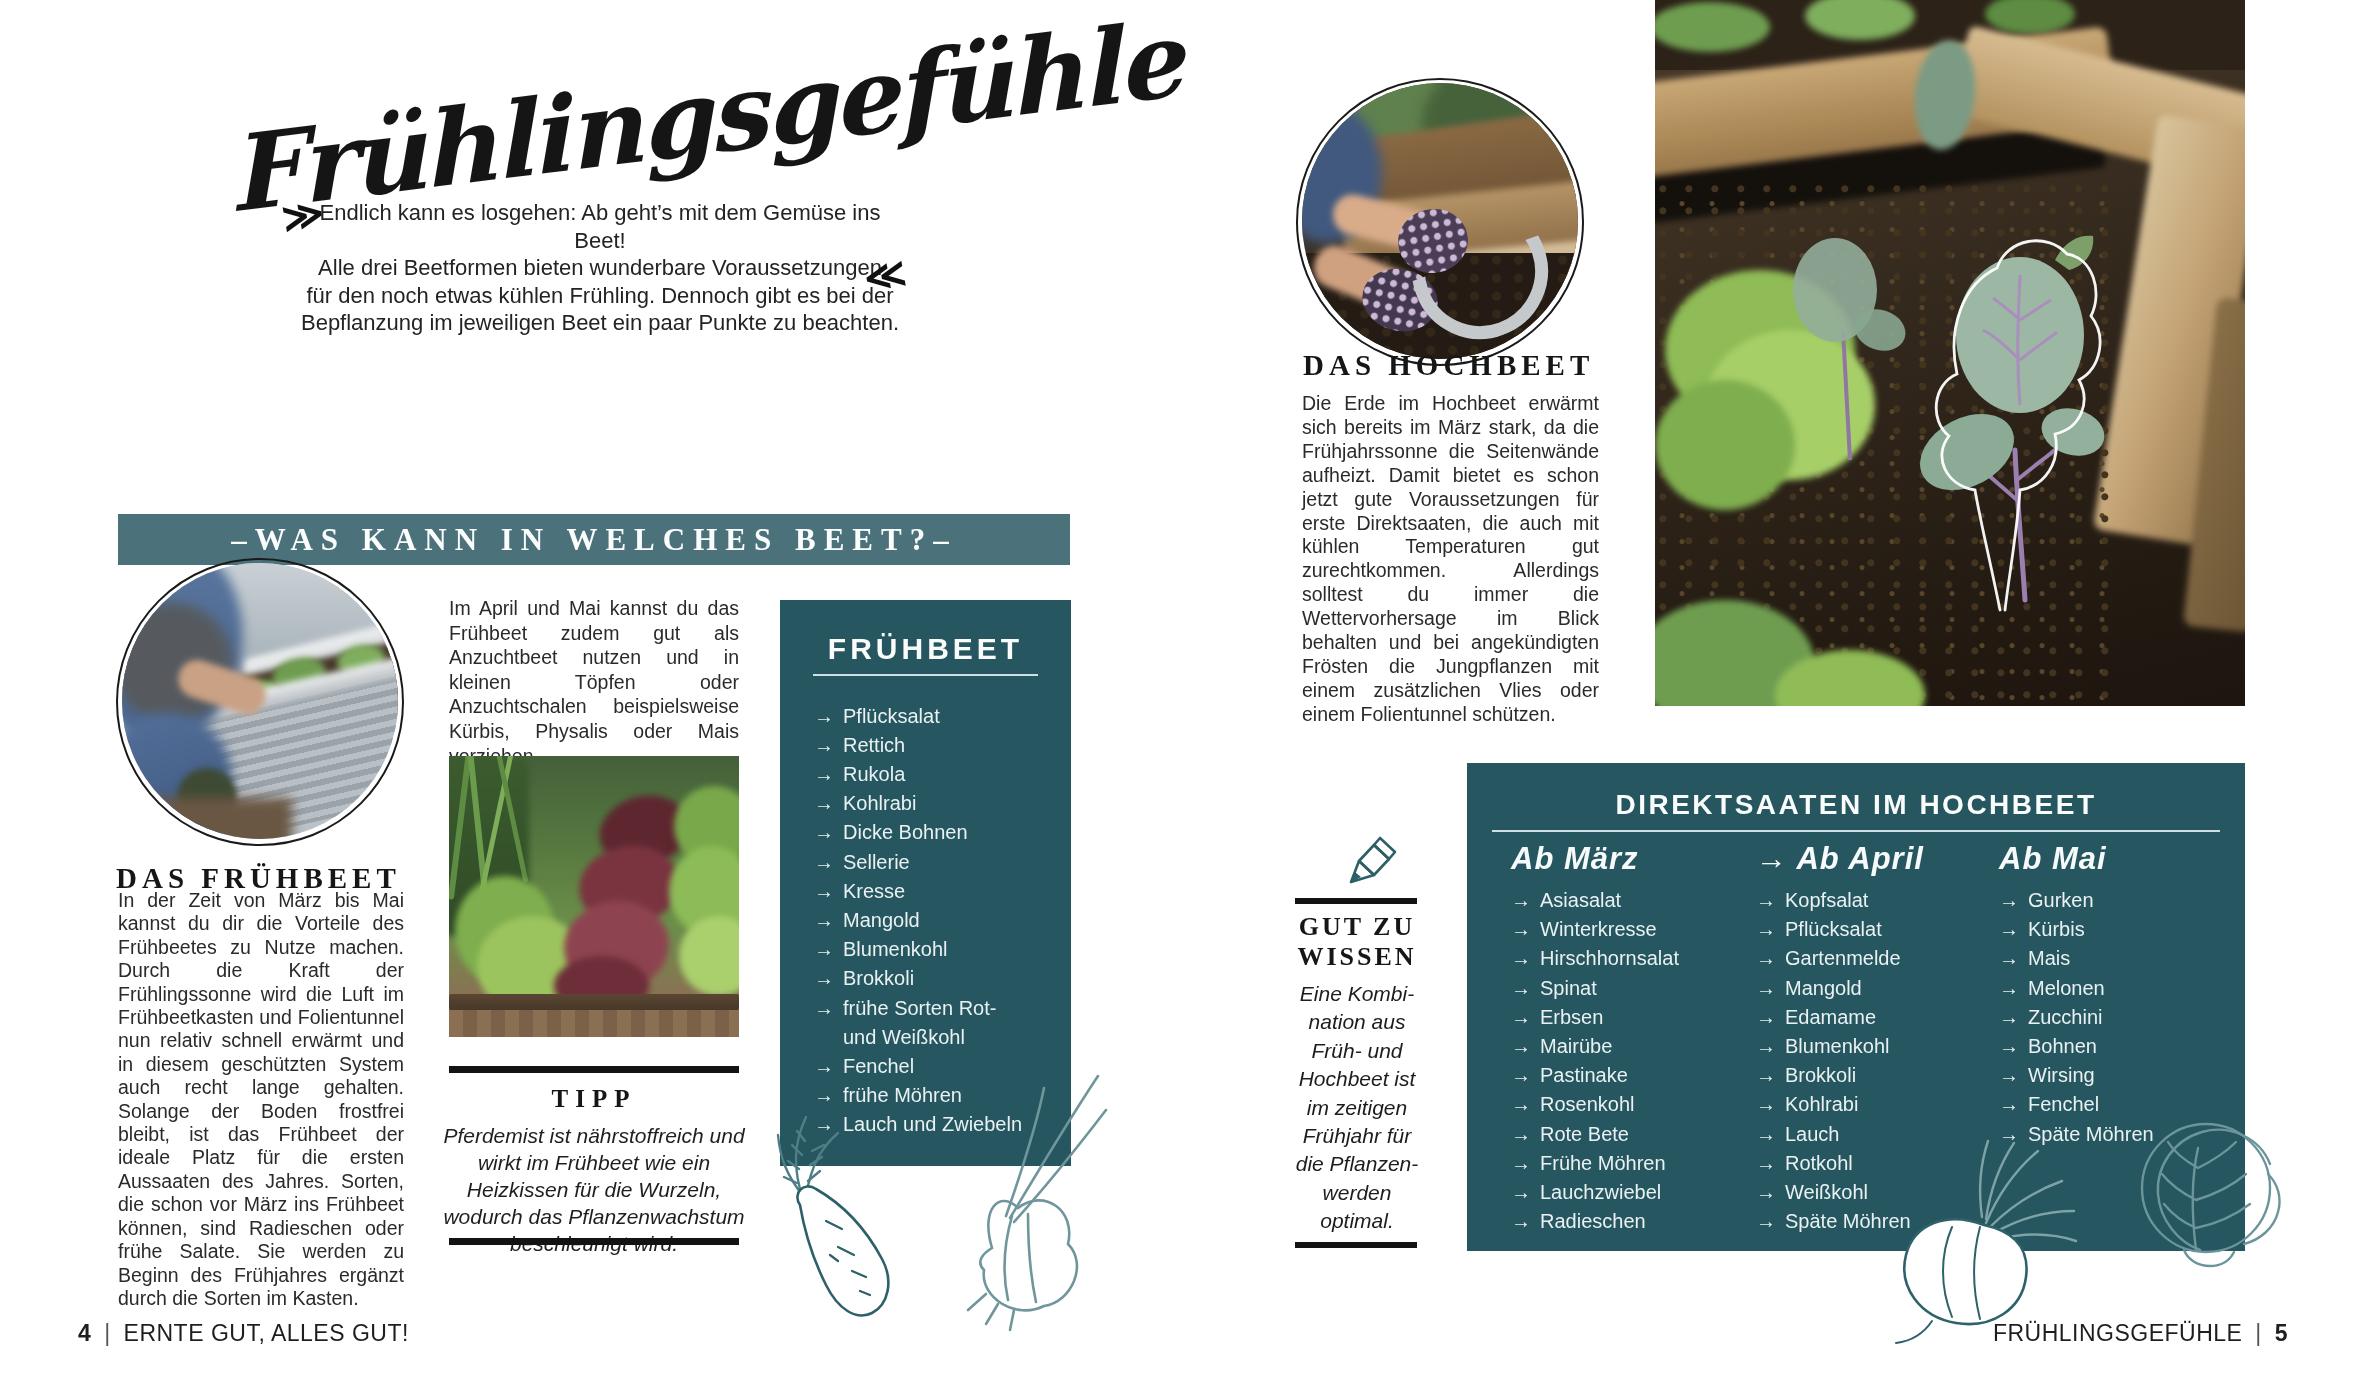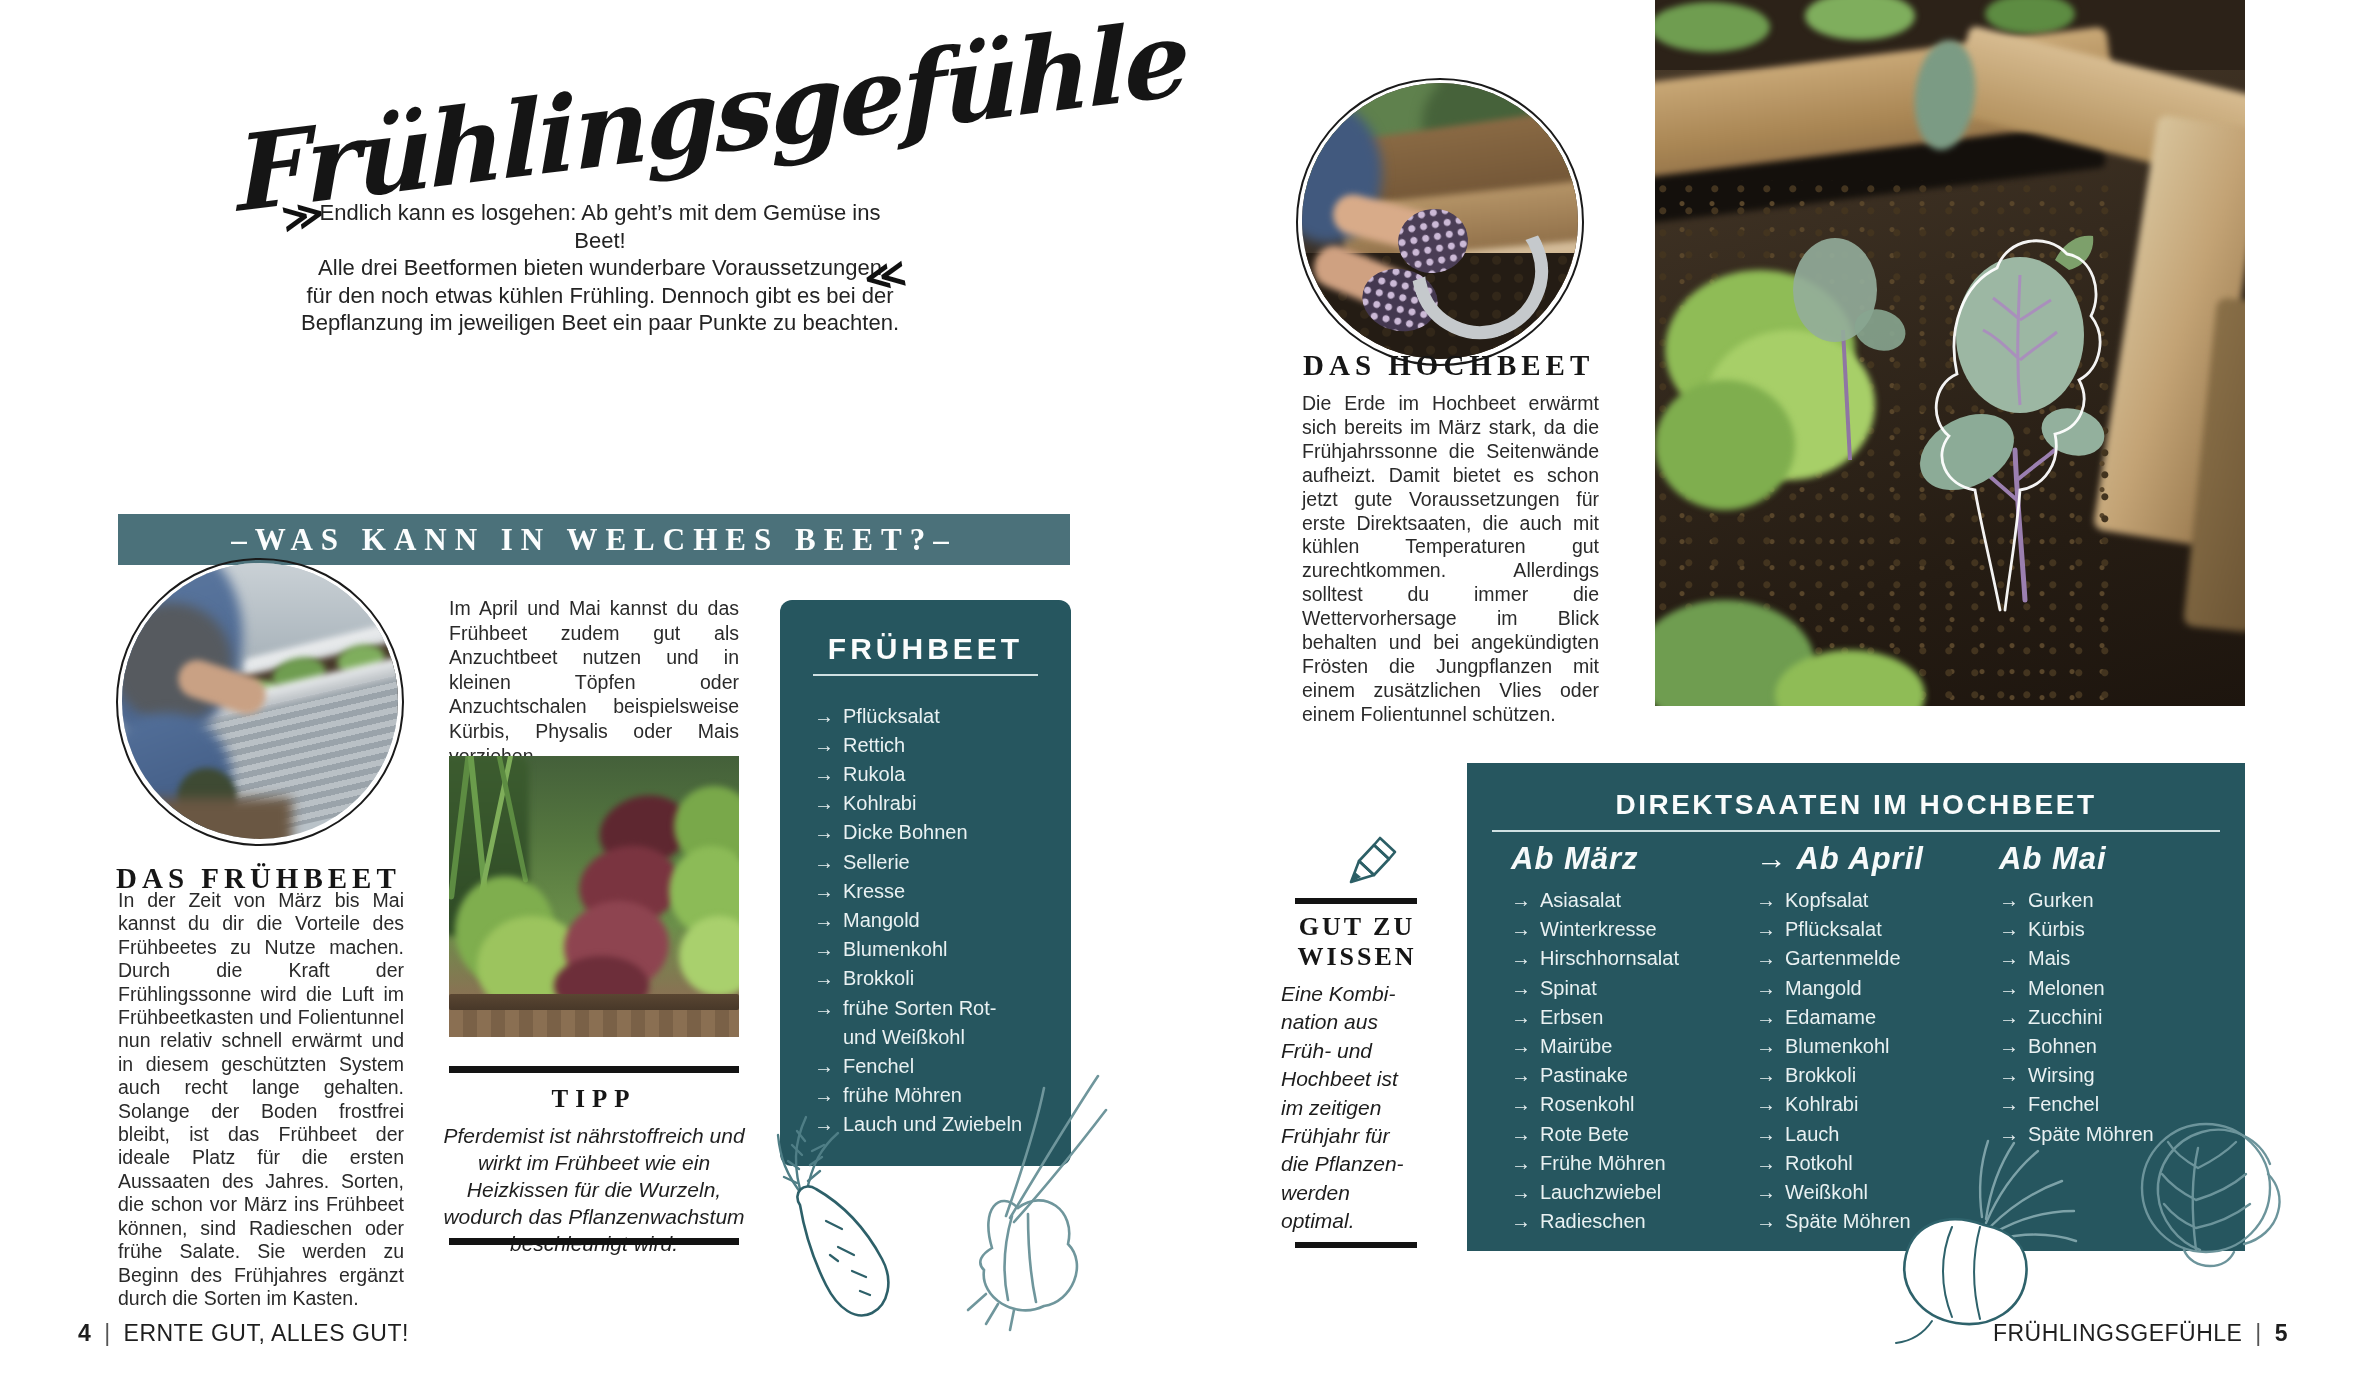--- a/index.html
+++ b/index.html
@@ -19,21 +19,21 @@
   .para{font-size:19.5px;line-height:23.4px;text-align:justify;color:#2a2a2a;}
   .tealbox{background:#26565f;color:#eef4f4;}
   .boxtitle{font-weight:700;letter-spacing:4px;text-align:center;color:#fafcfc;}
   .underline{background:#cfe0e2;height:1.5px;}
   .li{display:flex;gap:9px;font-size:20px;line-height:29.2px;color:#e9f1f2;}
   .li .arr{flex:0 0 20px;}
   .li .lt{white-space:pre-line;}
   .ds-head{font-style:italic;font-weight:700;font-size:31px;letter-spacing:1px;color:#f6fafa;
            margin-bottom:9px;white-space:nowrap;}
   .gzw-head{font-size:26px;letter-spacing:3px;line-height:30px;text-align:center;}
-  .gzw-text{font-style:italic;font-size:21px;line-height:28.4px;color:#1d1d1d;}
+  .gzw-text{font-style:italic;font-size:21px;line-height:28.4px;text-align:center;color:#1d1d1d;}
   .bar{background:#131313;height:6px;}
   .tipp-label{font-size:25px;letter-spacing:7px;text-align:center;}
   .tipp-text{font-style:italic;font-size:21px;line-height:27px;text-align:center;color:#1f1f1f;font-weight:500;}
   .footer{font-size:23px;letter-spacing:.5px;color:#1e1e1e;}
   .footer b{font-weight:700;}
   .circle-outline{border:2.5px solid #1a1a1a;border-radius:50%;background:transparent;}
   .photo{overflow:hidden;}
   .blob{position:absolute;border-radius:50%;}
   .soft{filter:blur(3px);}
   .softer{filter:blur(6px);}
@@ -97,21 +97,21 @@
     <div class="blob soft" style="left:230px;top:160px;width:80px;height:80px;background:#a9d06d;"></div>
     <div class="blob" style="left:0;top:238px;width:290px;height:16px;border-radius:2px;background:linear-gradient(180deg,#5a4632,#4233244d);background-color:#4a3a2b;"></div>
     <div class="blob" style="left:0;top:254px;width:290px;height:27px;border-radius:0;background:repeating-linear-gradient(90deg,#8a6f52 0 14px,#7a6147 14px 28px);"></div>
   </div>
 
   <div class="abs bar" style="left:449px;top:1066px;width:290px;height:7px;"></div>
   <div class="abs slab tipp-label" style="left:449px;top:1085px;width:290px;">TIPP</div>
   <div class="abs tipp-text" style="left:443px;top:1122px;width:302px;" lang="de">Pferdemist ist nährstoffreich und wirkt im Frühbeet wie ein Heizkissen für die Wurzeln, wodurch das Pflanzenwachstum beschleunigt wird.</div>
   <div class="abs bar" style="left:449px;top:1238px;width:290px;height:7px;"></div>
 
-  <div class="abs tealbox" style="left:780px;top:600px;width:291px;height:566px;border-radius:12px;">
+  <div class="abs tealbox" style="left:780px;top:600px;width:291px;height:566px;">
     <div class="boxtitle" style="margin-top:32px;font-size:30px;">FRÜHBEET</div>
     <div class="underline" style="width:225px;margin:8px auto 0;"></div>
     <div style="margin:26px 0 0 34px;">
         <div class="li">
           <span class="arr">→</span>
           <span class="lt">Pflücksalat</span>
         </div>
         <div class="li">
           <span class="arr">→</span>
           <span class="lt">Rettich</span>

